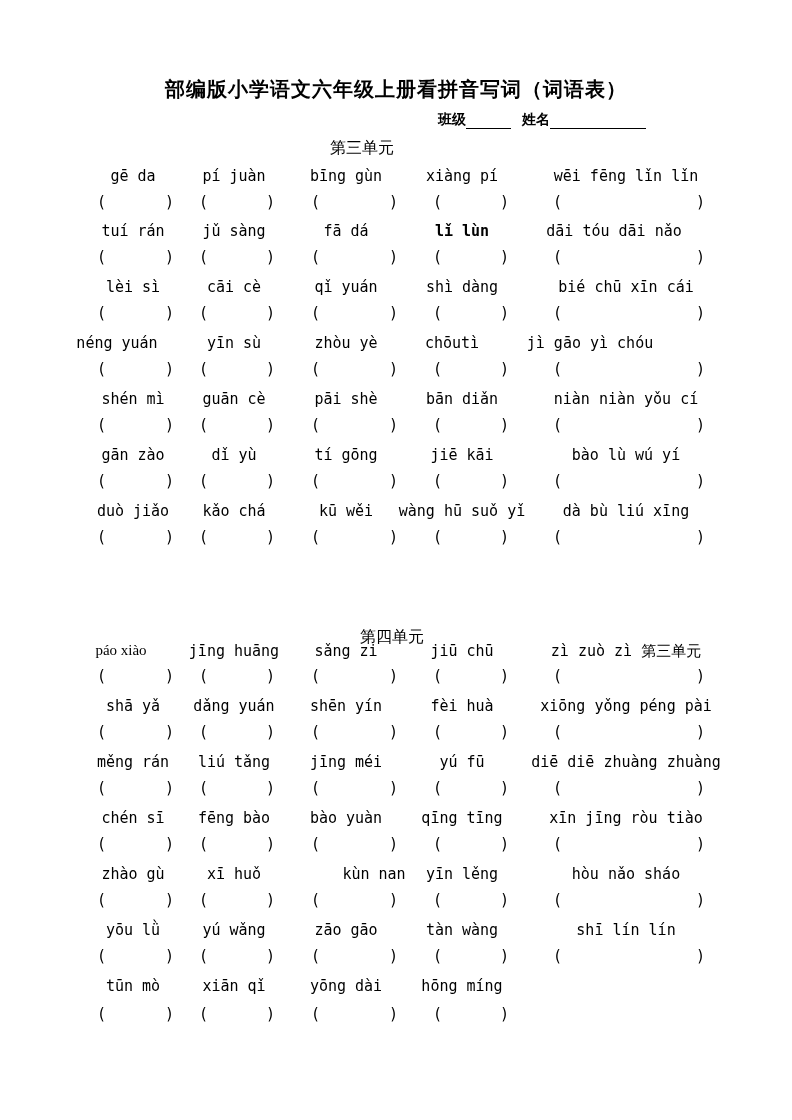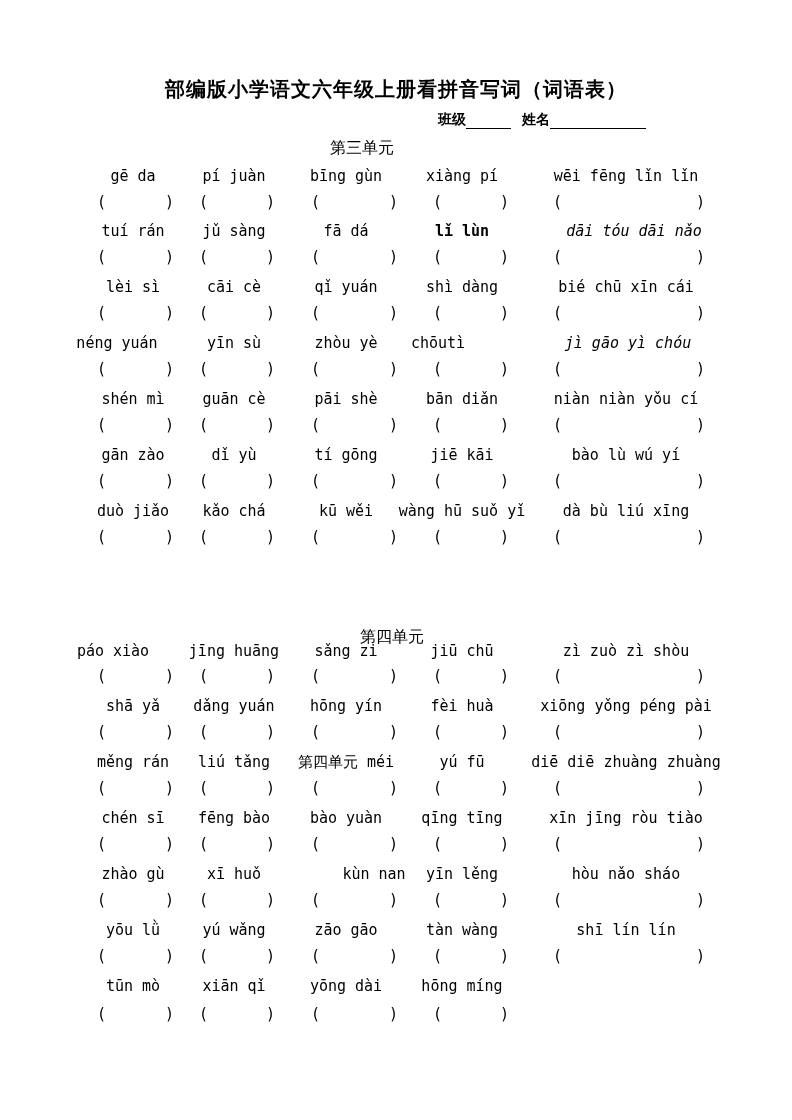--- a/index.html
+++ b/index.html
@@ -55,21 +55,21 @@
       <span class="par" style="left: 553px; width: 151px;">
         <span class="l" style="left: 0px;">(</span>
         <span class="r" style="left: 143px;">)</span>
       </span>
     </div>
     <div class="row" style="top: 222px;">
       <span class="py" style="left: 133px;">tuí rán</span>
       <span class="py" style="left: 234px;">jǔ sàng</span>
       <span class="py" style="left: 346px;">fā dá</span>
       <span class="py" style="left: 462px; font-weight: bold;">lǐ lùn</span>
-      <span class="py" style="left: 634px; font-style: italic;">dāi tóu dāi nǎo</span>
+      <span class="py" style="left: 614px;">dāi tóu dāi nǎo</span>
     </div>
     <div class="row" style="top: 248px;">
       <span class="par" style="left: 97px; width: 76px;">
         <span class="l" style="left: 0px;">(</span>
         <span class="r" style="left: 68px;">)</span>
       </span>
       <span class="par" style="left: 199px; width: 75px;">
         <span class="l" style="left: 0px;">(</span>
         <span class="r" style="left: 67px;">)</span>
       </span>
@@ -112,22 +112,22 @@
       </span>
       <span class="par" style="left: 553px; width: 151px;">
         <span class="l" style="left: 0px;">(</span>
         <span class="r" style="left: 143px;">)</span>
       </span>
     </div>
     <div class="row" style="top: 334px;">
       <span class="py" style="left: 117px;">néng yuán</span>
       <span class="py" style="left: 234px;">yīn sù</span>
       <span class="py" style="left: 346px;">zhòu yè</span>
-      <span class="py" style="left: 438px;">chōutì</span>
-      <span class="py" style="left: 628px; font-style: italic;">jì gāo yì chóu</span>
+      <span class="py" style="left: 452px;">chōutì</span>
+      <span class="py" style="left: 590px;">jì gāo yì chóu</span>
     </div>
     <div class="row" style="top: 360px;">
       <span class="par" style="left: 97px; width: 76px;">
         <span class="l" style="left: 0px;">(</span>
         <span class="r" style="left: 68px;">)</span>
       </span>
       <span class="par" style="left: 199px; width: 75px;">
         <span class="l" style="left: 0px;">(</span>
         <span class="r" style="left: 67px;">)</span>
       </span>
@@ -226,25 +226,25 @@
         <span class="l" style="left: 0px;">(</span>
         <span class="r" style="left: 67px;">)</span>
       </span>
       <span class="par" style="left: 553px; width: 151px;">
         <span class="l" style="left: 0px;">(</span>
         <span class="r" style="left: 143px;">)</span>
       </span>
     </div>
     <div class="unit" style="top: 612px; left: 360px; margin-top: 15px;">第四单元</div>
     <div class="row" style="top: 642px;">
-      <span class="py" style="left: 113px;">páo xiào</span>
+      <span class="py" style="left: 121px; font-family: Liberation Serif, serif;">páo xiào</span>
       <span class="py" style="left: 234px;">jīng huāng</span>
       <span class="py" style="left: 346px;">sǎng zi</span>
       <span class="py" style="left: 462px;">jiū chū</span>
-      <span class="py" style="left: 626px;">zì zuò zì shòu</span>
+      <span class="py" style="left: 626px;">zì zuò zì 第三单元</span>
     </div>
     <div class="row" style="top: 667px;">
       <span class="par" style="left: 97px; width: 76px;">
         <span class="l" style="left: 0px;">(</span>
         <span class="r" style="left: 68px;">)</span>
       </span>
       <span class="par" style="left: 199px; width: 75px;">
         <span class="l" style="left: 0px;">(</span>
         <span class="r" style="left: 67px;">)</span>
       </span>
@@ -257,21 +257,21 @@
         <span class="r" style="left: 67px;">)</span>
       </span>
       <span class="par" style="left: 553px; width: 151px;">
         <span class="l" style="left: 0px;">(</span>
         <span class="r" style="left: 143px;">)</span>
       </span>
     </div>
     <div class="row" style="top: 697px;">
       <span class="py" style="left: 133px;">shā yǎ</span>
       <span class="py" style="left: 234px;">dǎng yuán</span>
-      <span class="py" style="left: 346px;">hōng yín</span>
+      <span class="py" style="left: 346px;">shēn yín</span>
       <span class="py" style="left: 462px;">fèi huà</span>
       <span class="py" style="left: 626px;">xiōng yǒng péng pài</span>
     </div>
     <div class="row" style="top: 723px;">
       <span class="par" style="left: 97px; width: 76px;">
         <span class="l" style="left: 0px;">(</span>
         <span class="r" style="left: 68px;">)</span>
       </span>
       <span class="par" style="left: 199px; width: 75px;">
         <span class="l" style="left: 0px;">(</span>
@@ -286,21 +286,21 @@
         <span class="r" style="left: 67px;">)</span>
       </span>
       <span class="par" style="left: 553px; width: 151px;">
         <span class="l" style="left: 0px;">(</span>
         <span class="r" style="left: 143px;">)</span>
       </span>
     </div>
     <div class="row" style="top: 753px;">
       <span class="py" style="left: 133px;">měng rán</span>
       <span class="py" style="left: 234px;">liú tǎng</span>
-      <span class="py" style="left: 346px;">第四单元 méi</span>
+      <span class="py" style="left: 346px;">jīng méi</span>
       <span class="py" style="left: 462px;">yú fū</span>
       <span class="py" style="left: 626px;">diē diē zhuàng zhuàng</span>
     </div>
     <div class="row" style="top: 779px;">
       <span class="par" style="left: 97px; width: 76px;">
         <span class="l" style="left: 0px;">(</span>
         <span class="r" style="left: 68px;">)</span>
       </span>
       <span class="par" style="left: 199px; width: 75px;">
         <span class="l" style="left: 0px;">(</span>

